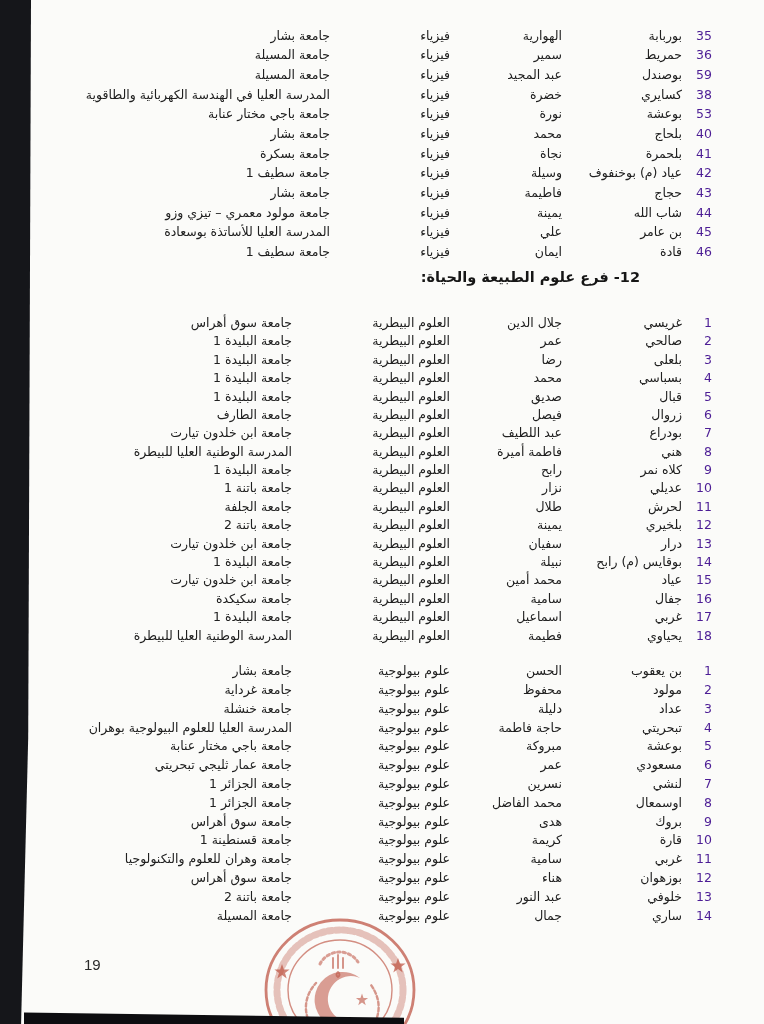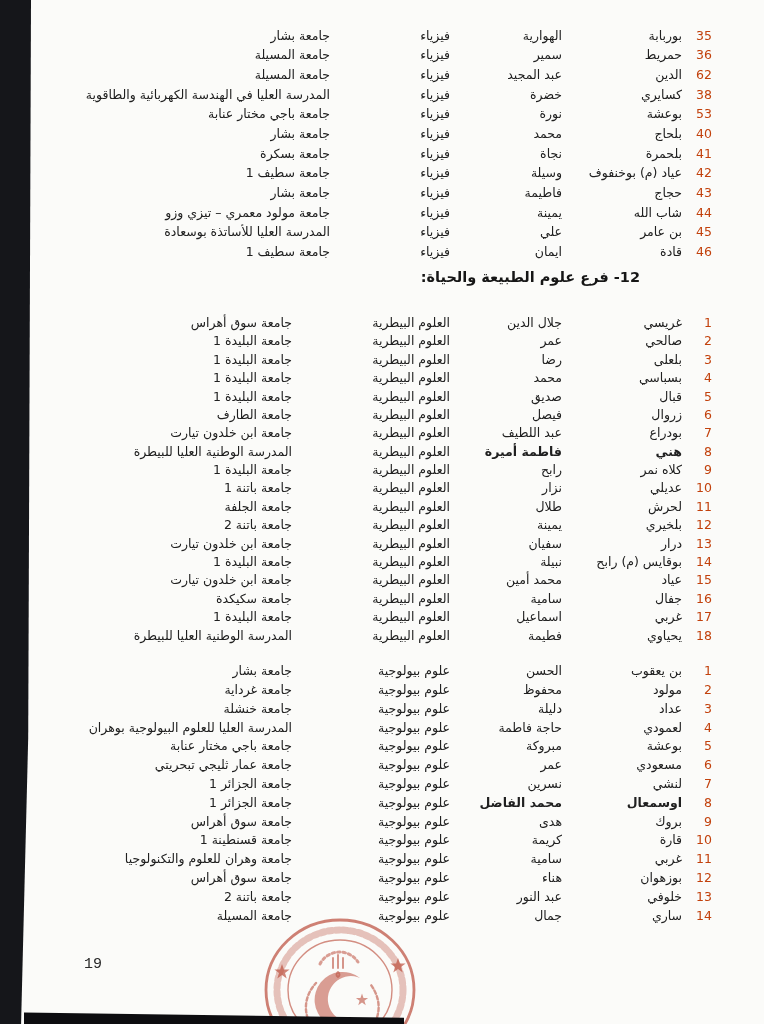--- a/index.html
+++ b/index.html
@@ -26,33 +26,33 @@
   table.roster td {
     font-size:12.5px; line-height:1; white-space:nowrap; overflow:visible;
     vertical-align:middle; text-align:right; padding:0;
   }
   .sec-0 { top:26px; }
   .sec-1 { top:314px; }
   .sec-2 { top:662px; }
   .sec-0 td { height:19.7px; }
   .sec-1 td { height:18.4px; }
   .sec-2 td { height:18.8px; }
-  td.col-num       { padding-left:0; padding-right:5px; color:#c2410c; }
+  td.col-num       { padding-left:0; padding-right:5px; color:#4c1d95; }
   td.col-university{ }
   .sec-0 td.col-university { padding-right:8px; }
   .sec-1 td.col-university,
   .sec-2 td.col-university { padding-right:46px; }
-  td.bold { font-weight:bold;margin-top:36px; }
+  td.bold { font-weight:normal;margin-top:36px; }
   .branch-heading {
     position:absolute; top:269px; right:124px;
     font-size:14.5px; font-weight:bold; color:#161616;
   }
   .page-number {
     position:absolute; left:84px; top:956px; direction:ltr;
-    font-family:Liberation Mono, monospace; font-size:15px; color:#2a2a2a;
+    font-family:Liberation Sans, sans-serif; font-size:15px; color:#2a2a2a;
   }
   .stamp { position:absolute; left:258px; top:908px; pointer-events:none; }
 </style>
 </head>
 <body>
 
 <div class="page">
 
   <div class="scan-left-edge"></div>
 
@@ -73,22 +73,22 @@
           <td class="col-university">جامعة بشار</td>
         </tr>
         <tr>
           <td class="col-num">36</td>
           <td class="col-surname">حمريط</td>
           <td class="col-firstname">سمير</td>
           <td class="col-specialty">فيزياء</td>
           <td class="col-university">جامعة المسيلة</td>
         </tr>
         <tr>
-          <td class="col-num">62</td>
-          <td class="col-surname">الدين</td>
+          <td class="col-num">59</td>
+          <td class="col-surname">بوصندل</td>
           <td class="col-firstname">عبد المجيد</td>
           <td class="col-specialty">فيزياء</td>
           <td class="col-university">جامعة المسيلة</td>
         </tr>
         <tr>
           <td class="col-num">38</td>
           <td class="col-surname">كسايري</td>
           <td class="col-firstname">خضرة</td>
           <td class="col-specialty">فيزياء</td>
           <td class="col-university">المدرسة العليا في الهندسة الكهربائية والطاقوية</td>
@@ -317,21 +317,21 @@
         </tr>
         <tr>
           <td class="col-num">3</td>
           <td class="col-surname">عداد</td>
           <td class="col-firstname">دليلة</td>
           <td class="col-specialty">علوم بيولوجية</td>
           <td class="col-university">جامعة خنشلة</td>
         </tr>
         <tr>
           <td class="col-num">4</td>
-          <td class="col-surname">لعمودي</td>
+          <td class="col-surname">تبحريتي</td>
           <td class="col-firstname">حاجة فاطمة</td>
           <td class="col-specialty">علوم بيولوجية</td>
           <td class="col-university">المدرسة العليا للعلوم البيولوجية بوهران</td>
         </tr>
         <tr>
           <td class="col-num">5</td>
           <td class="col-surname">بوعشة</td>
           <td class="col-firstname">مبروكة</td>
           <td class="col-specialty">علوم بيولوجية</td>
           <td class="col-university">جامعة باجي مختار عنابة</td>

